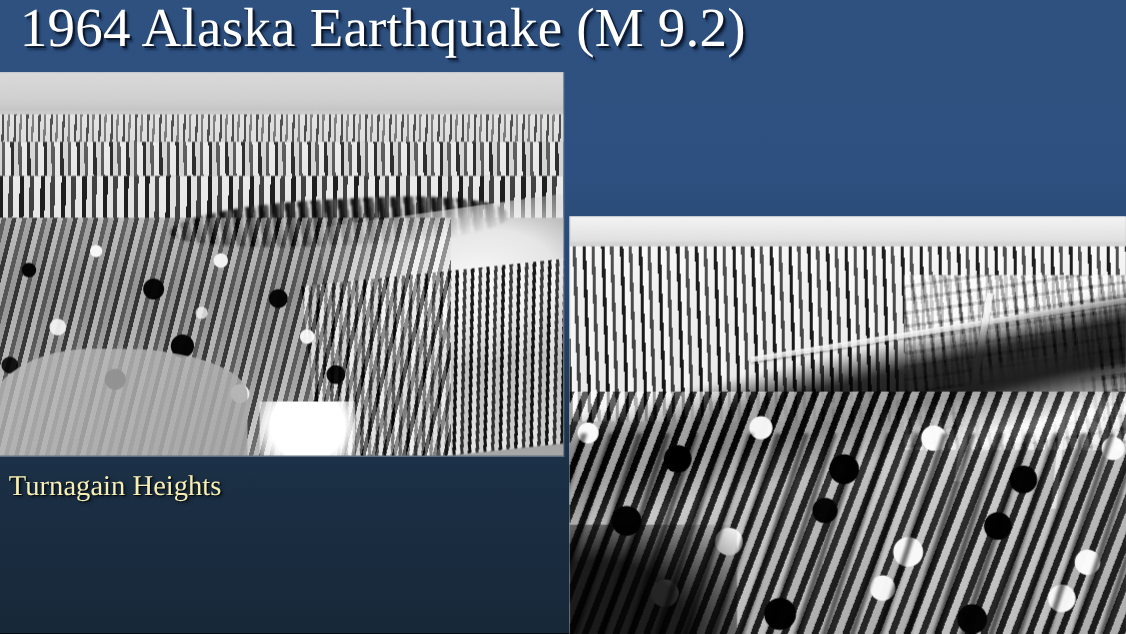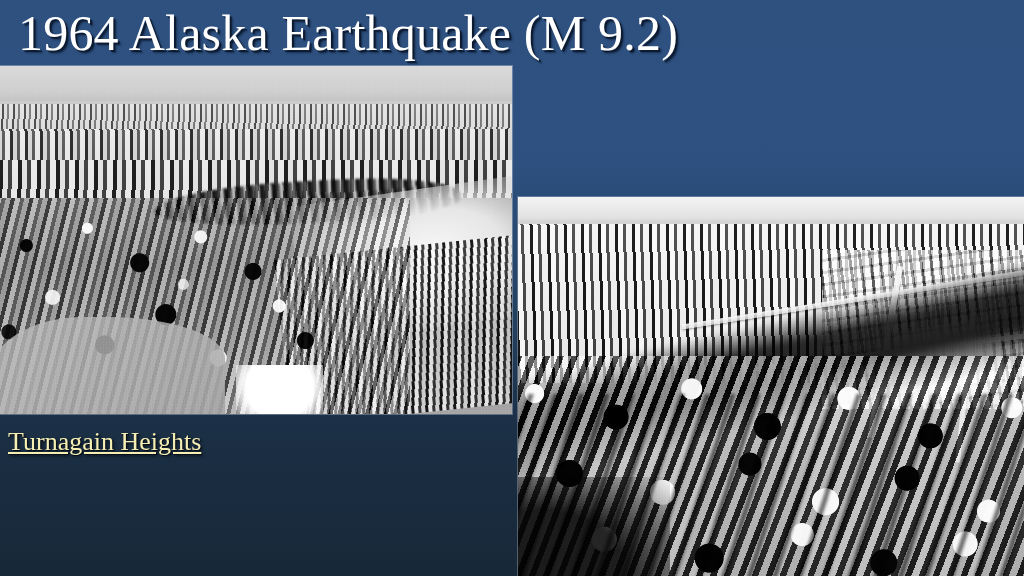--- a/index.html
+++ b/index.html
@@ -21,21 +21,21 @@
         #172838 100%);
   }
 
   
   #title-bar {
     position: absolute;
     left: 0; top: 0;
     width: 1024px;
     height: 66px;
     display: flex;
-    align-items: center;
+    align-items: flex-start;
     padding-left: 18px;
     box-sizing: border-box;
     z-index: 6;
   }
   #slide-title {
     color: #ffffff;
     font-size: 50px;
     line-height: 1;
     letter-spacing: 0.2px;
     white-space: nowrap;
@@ -320,21 +320,21 @@
     position: absolute;
     left: 8px;
     top: 424px;
     width: 300px;
     z-index: 5;
     color: #f6efb4;
     font-size: 26px;
     line-height: 1.35;
     text-shadow: 1px 1px 0 rgba(5,12,22,0.9), 2px 2px 3px rgba(0,0,0,0.6);
   }
-  #caption-line1 { display: block; text-align: left; text-decoration: underline; }
+  #caption-line1 { display: block; text-align: left; }
   #caption-line2 { display: block; text-align: left; padding-left: 58px; }
 </style>
 </head>
 <body>
 
 <div id="slide">
 
   <div id="title-bar">
     <span id="slide-title">1964 Alaska Earthquake (M 9.2)</span>
   </div>

